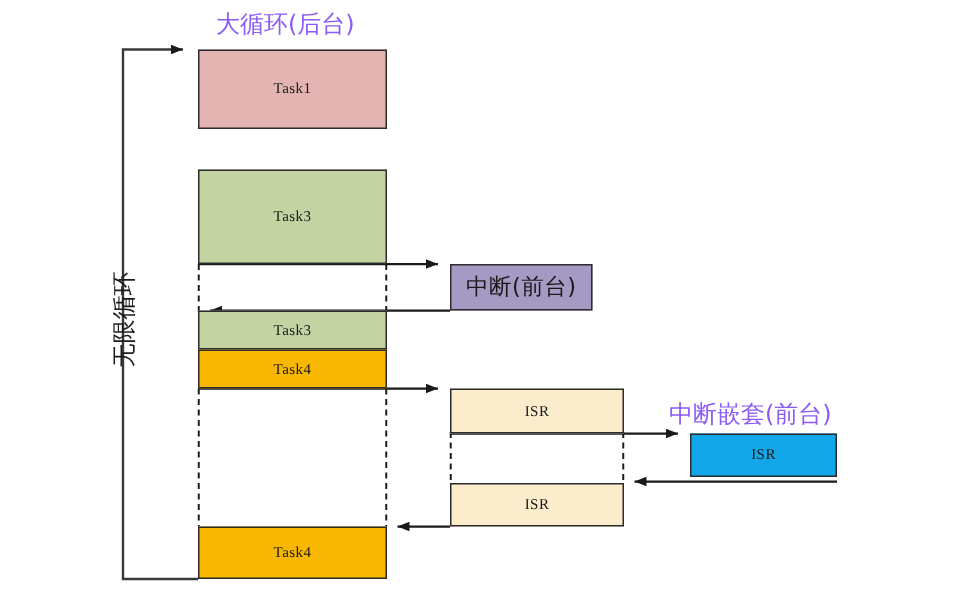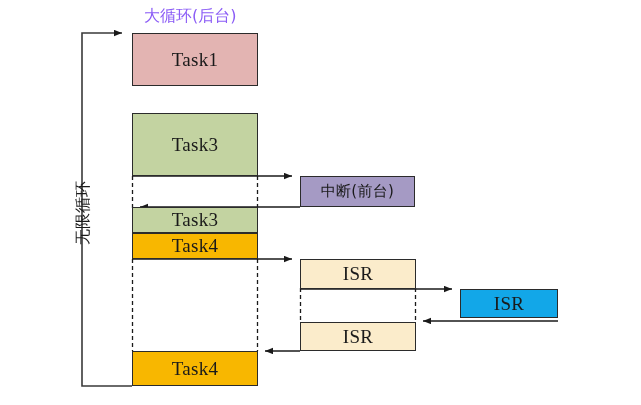--- a/index.html
+++ b/index.html
@@ -9,21 +9,21 @@
     font-family:"Liberation Serif","DejaVu Serif",serif;
     overflow:hidden;
     position:relative;
   }
   #stage{position:absolute;left:0;top:0;width:641px;height:405px;}
   .box{
     position:absolute;
     box-sizing:border-box;
     border:1px solid #2b2b2b;
     display:flex;align-items:center;justify-content:center;
-    font-size:19px;color:#1a1a1a;
+    font-size:10px;color:#1a1a1a;
     letter-spacing:0.3px;
     white-space:nowrap;
   }
   .label{
     position:absolute;
     font-size:16px;color:#8b5cf6;
     white-space:nowrap;
   }
   .vlabel{
     position:absolute;
@@ -98,22 +98,23 @@
 
 
   <div class="box" style="left:132px;top:113px;width:126px;height:63px;background:#c3d3a1;">Task3</div>
 
   <div class="box" style="left:132px;top:207px;width:126px;height:26px;background:#c3d3a1;">Task3</div>
 
   <div class="box" style="left:132px;top:233px;width:126px;height:26px;background:#f8b700;">Task4</div>
 
   <div class="box" style="left:132px;top:351px;width:126px;height:35px;background:#f8b700;">Task4</div>
 
-  <div class="box cjk" style="left:300px;top:176px;width:115px;height:31px;background:#a59ac4;font-size:15px;">中断(前台)</div>
+  <div class="box cjk" style="left:300px;top:176px;width:95px;height:31px;background:#a59ac4;font-size:15px;">中断(前台)</div>
 
   <div class="box" style="left:300px;top:259px;width:116px;height:30px;background:#fbeccb;">ISR</div>
 
   <div class="box" style="left:300px;top:322px;width:116px;height:29px;background:#fbeccb;">ISR</div>
 
+  <div class="label cjk" style="left:446px;top:266px;">中断嵌套(前台)</div>
 
   <div class="box" style="left:460px;top:289px;width:98px;height:29px;background:#12a7e8;">ISR</div>
 
 </div>
 
 </body></html>

